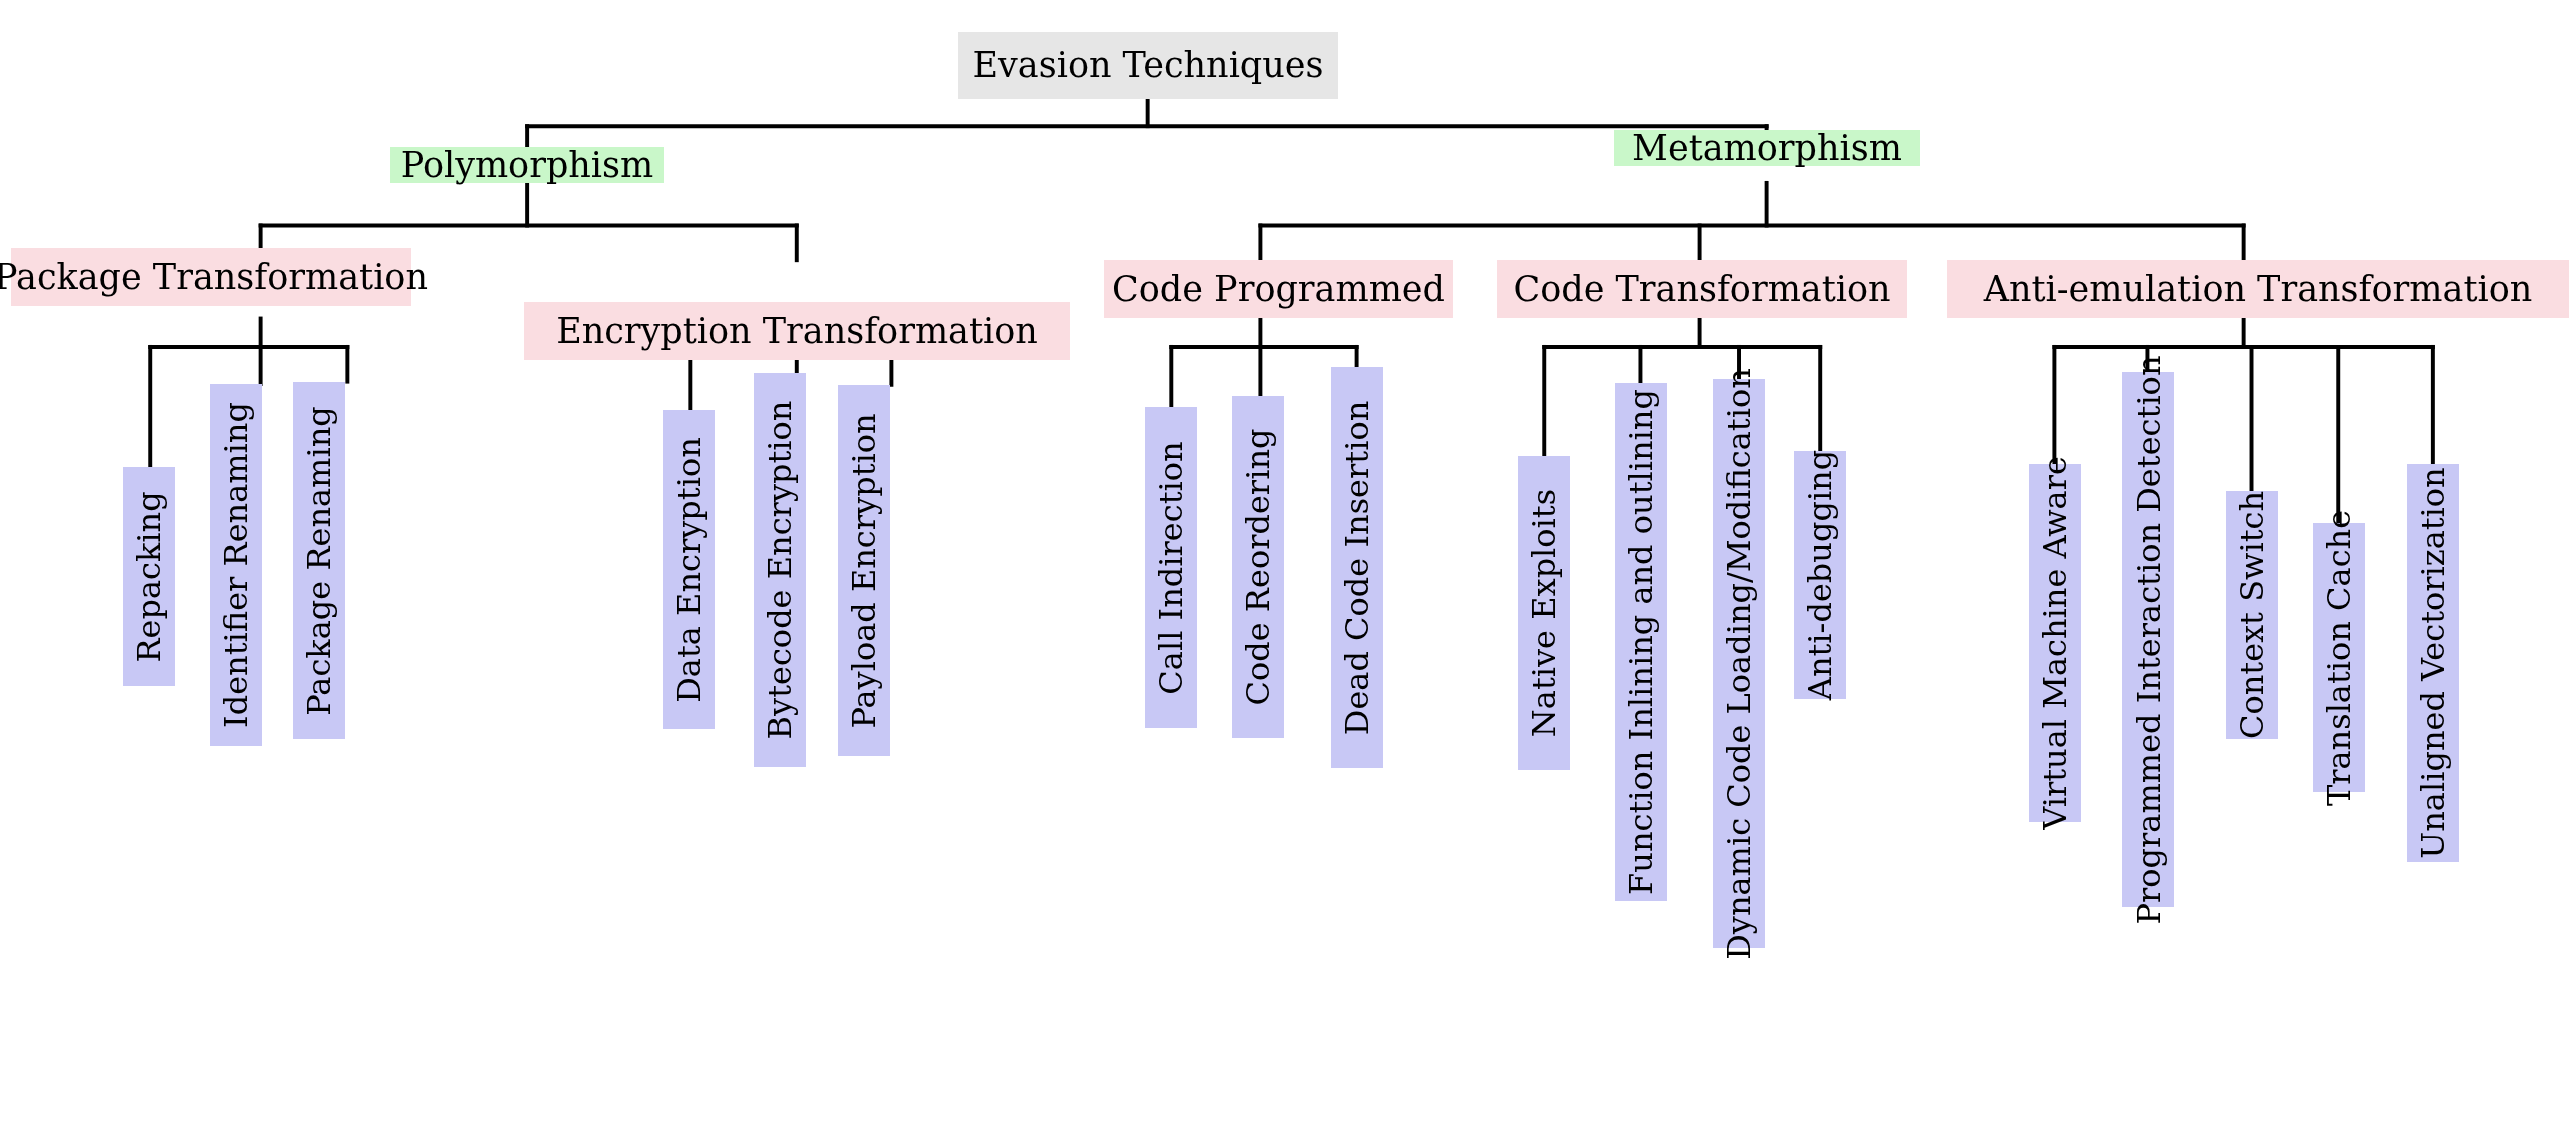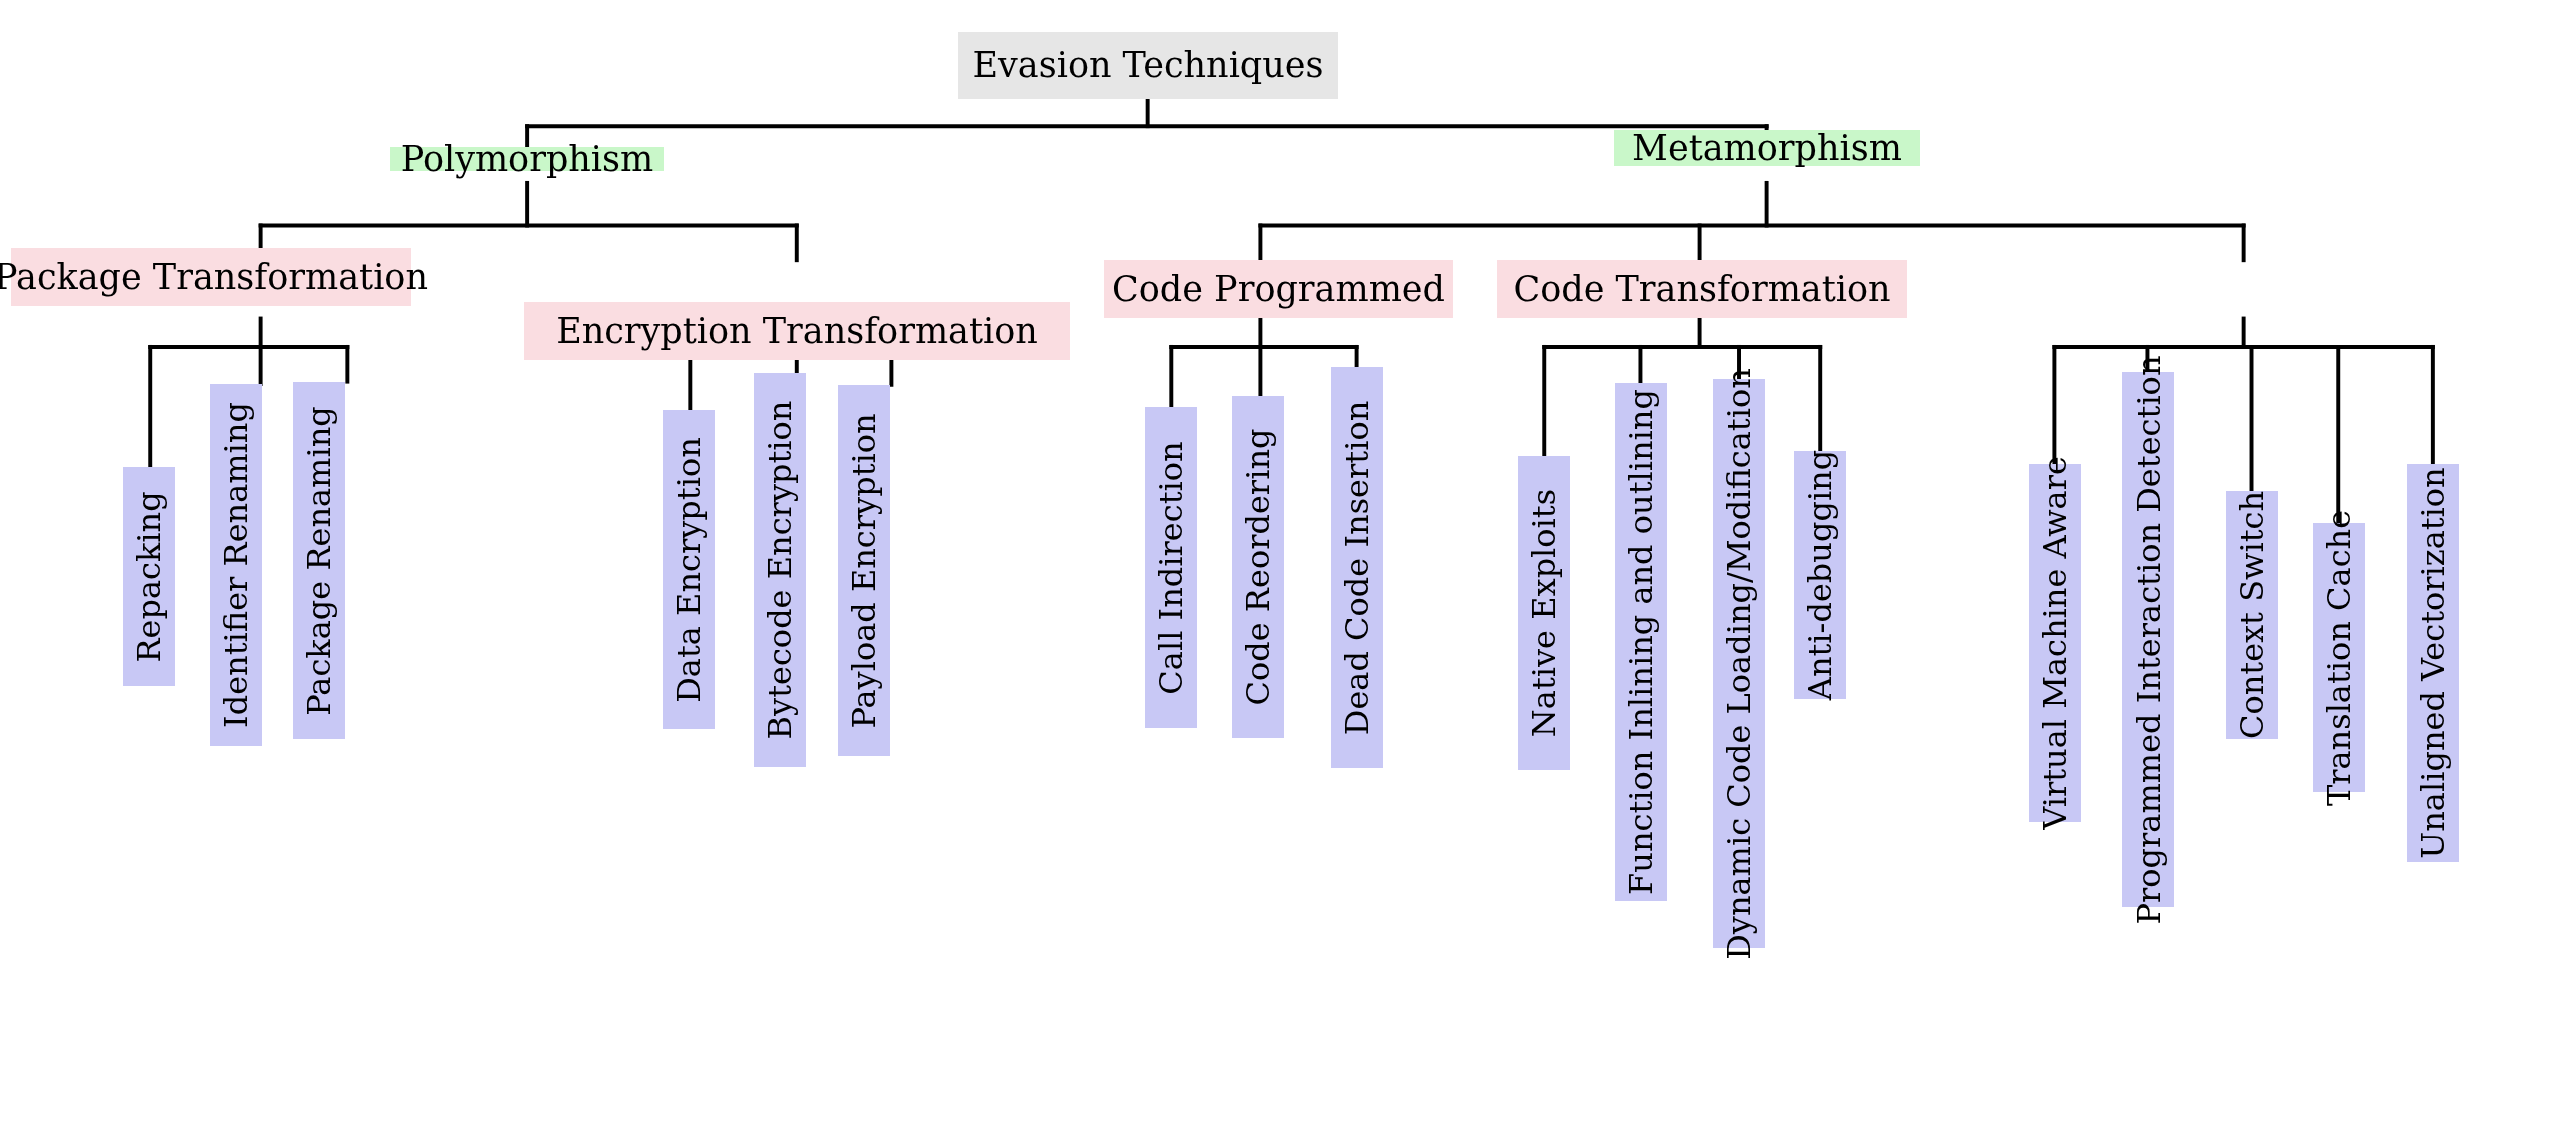--- a/index.html
+++ b/index.html
@@ -119,39 +119,42 @@
       <path d="M 2855 440 L 2855 622"></path>
       <path d="M 2965 440 L 2965 663"></path>
       <path d="M 3085 440 L 3085 588"></path>
     </g>
   </svg>
 
   <div class="node root" style="left:958px; top:32px; width:380px; height:67px;">
     <span>Evasion Techniques</span>
   </div>
 
-  <div class="node cat" style="left:390px; top:147px; width:274px; height:24px;">
+  <div class="node cat" style="left:390px; top:147px; width:274px; height:36px;">
     <span>Polymorphism</span>
   </div>
   <div class="node cat" style="left:1614px; top:130px; width:306px; height:36px;">
     <span>Metamorphism</span>
   </div>
 
   <div class="node sub" style="left:11px; top:248px; width:400px; height:58px;align-items:center;">
     <span>Package Transformation</span>
   </div>
   <div class="node sub" style="left:524px; top:260px; width:546px; height:58px;margin-top:42px;">
     <span>Encryption Transformation</span>
   </div>
   <div class="node sub" style="left:1104px; top:260px; width:349px; height:58px;">
     <span>Code Programmed</span>
   </div>
   <div class="node sub" style="left:1497px; top:260px; width:410px; height:58px;">
     <span>Code Transformation</span>
   </div>
+  <div class="node sub" style="left:1947px; top:260px; width:622px; height:58px;">
+    <span>Anti-emulation Transformation</span>
+  </div>
 
   <div class="node leaf" style="left:123px; top:467px; width:52px; height:219px;">
     <span class="leaf-label">Repacking</span>
   </div>
   <div class="node leaf" style="left:210px; top:384px; width:52px; height:362px;">
     <span class="leaf-label">Identifier Renaming</span>
   </div>
   <div class="node leaf" style="left:293px; top:382px; width:52px; height:357px;">
     <span class="leaf-label">Package Renaming</span>
   </div>

